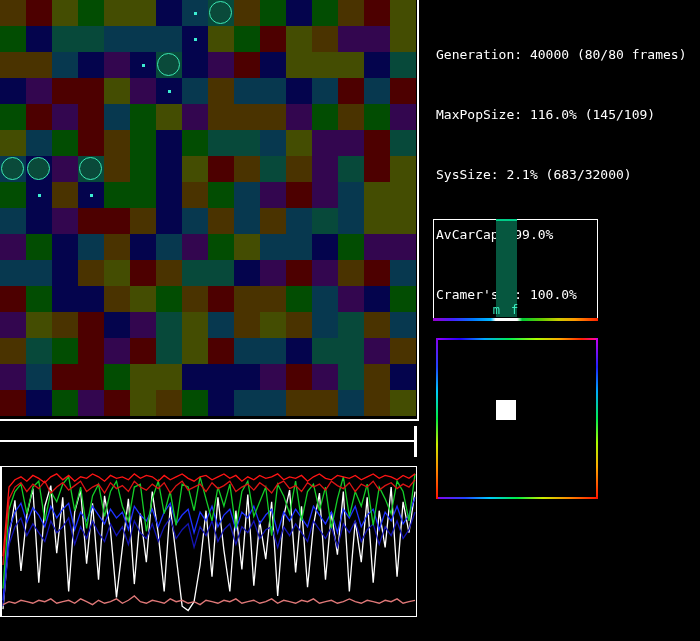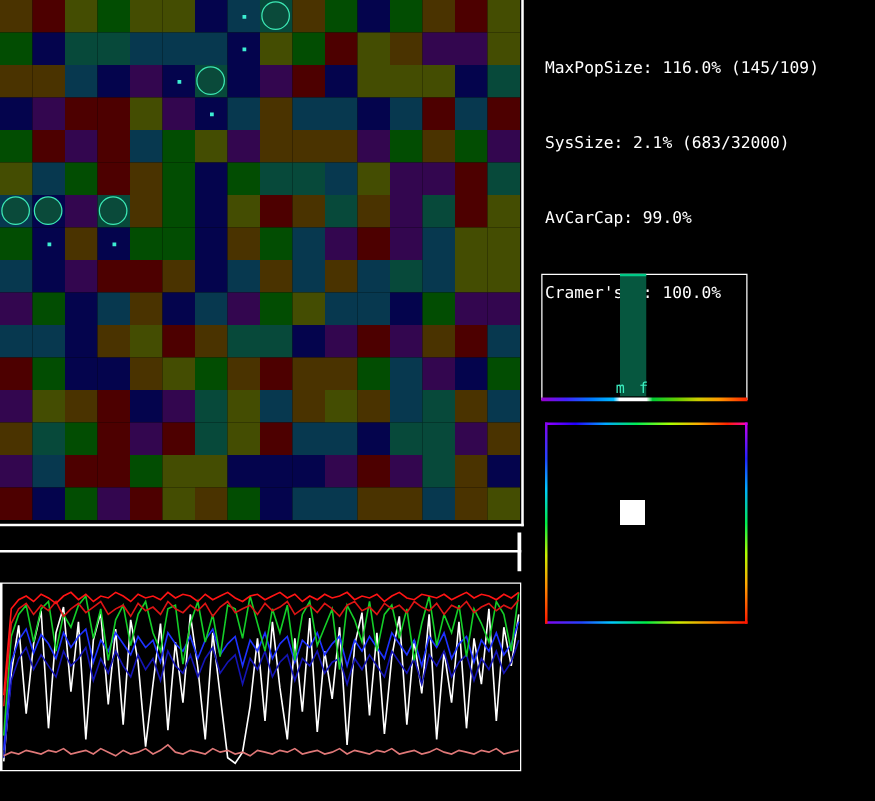--- a/index.html
+++ b/index.html
@@ -331,20 +331,21 @@
     <div class="agent-dot" style="left: 38px; top: 194px; background: rgb(60, 238, 210);"></div>
     <div class="agent-dot" style="left: 90px; top: 194px; background: rgb(60, 238, 210);"></div>
   </div>
 <div class="grid-vborder"></div>
 <div class="grid-hborder"></div>
 
 <div class="scroll-track"></div>
 <div class="scroll-handle"></div>
 
 <div class="stats">
+  <div>Generation: 40000 (80/80 frames)</div>
   <div>MaxPopSize: 116.0% (145/109)</div>
   <div>SysSize: 2.1% (683/32000)</div>
   <div>AvCarCap: 99.0%</div>
   <div>Cramer's V: 100.0%</div>
 </div>
 
 <div class="hist-box">
   <div class="hist-bar"></div>
   <div class="hist-cap"></div>
   <div class="hist-label">m f</div>

